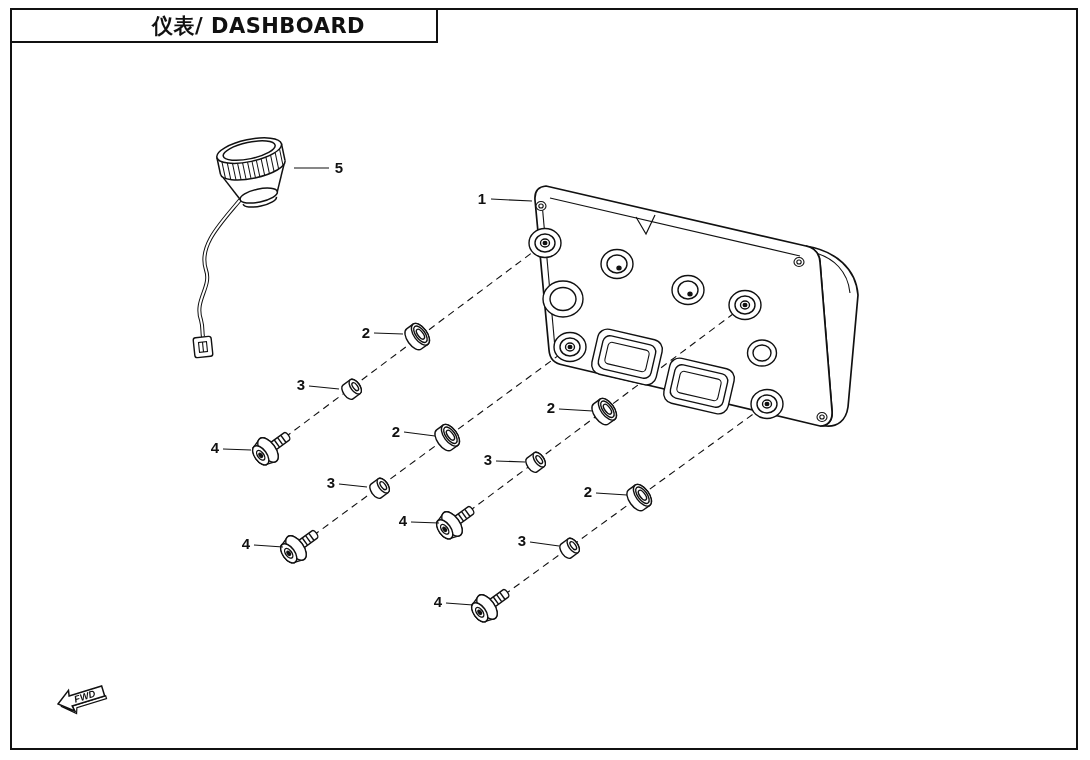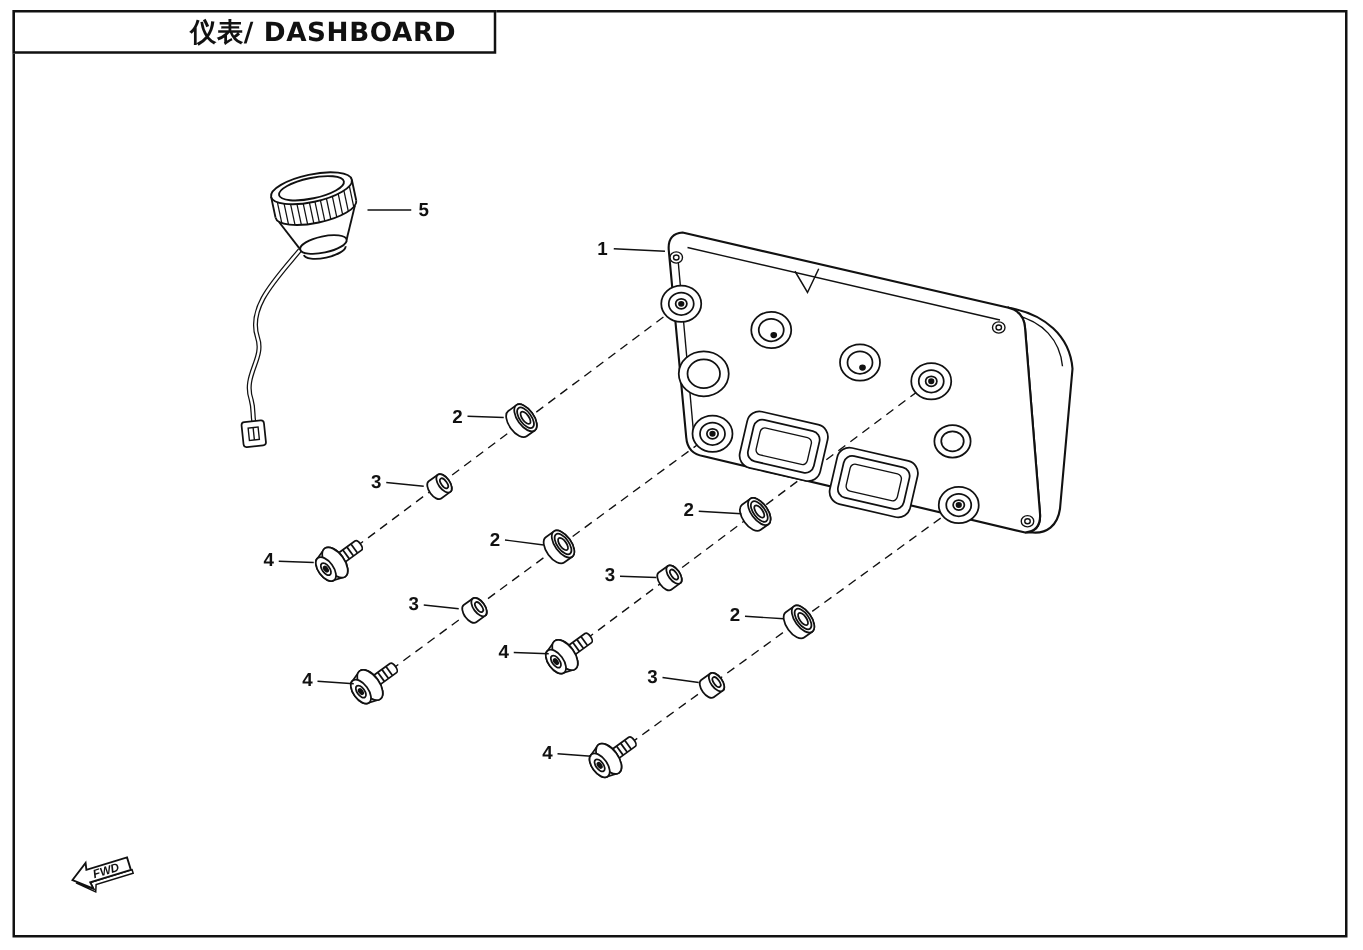--- a/index.html
+++ b/index.html
@@ -21,21 +21,21 @@
     top: 8px;
     width: 1068px;
     height: 742px;
     border: 2px solid #111;
     box-sizing: border-box;
   }
   .title-box {
     position: absolute;
     left: 10px;
     top: 8px;
-    width: 387px;
+    width: 428px;
     height: 35px;
     border: 2px solid #111;
     box-sizing: border-box;
     background: #ffffff;
     display: flex;
     align-items: center;
     padding-left: 140px;
     font-size: 21px;
     font-weight: bold;
     color: #111;

